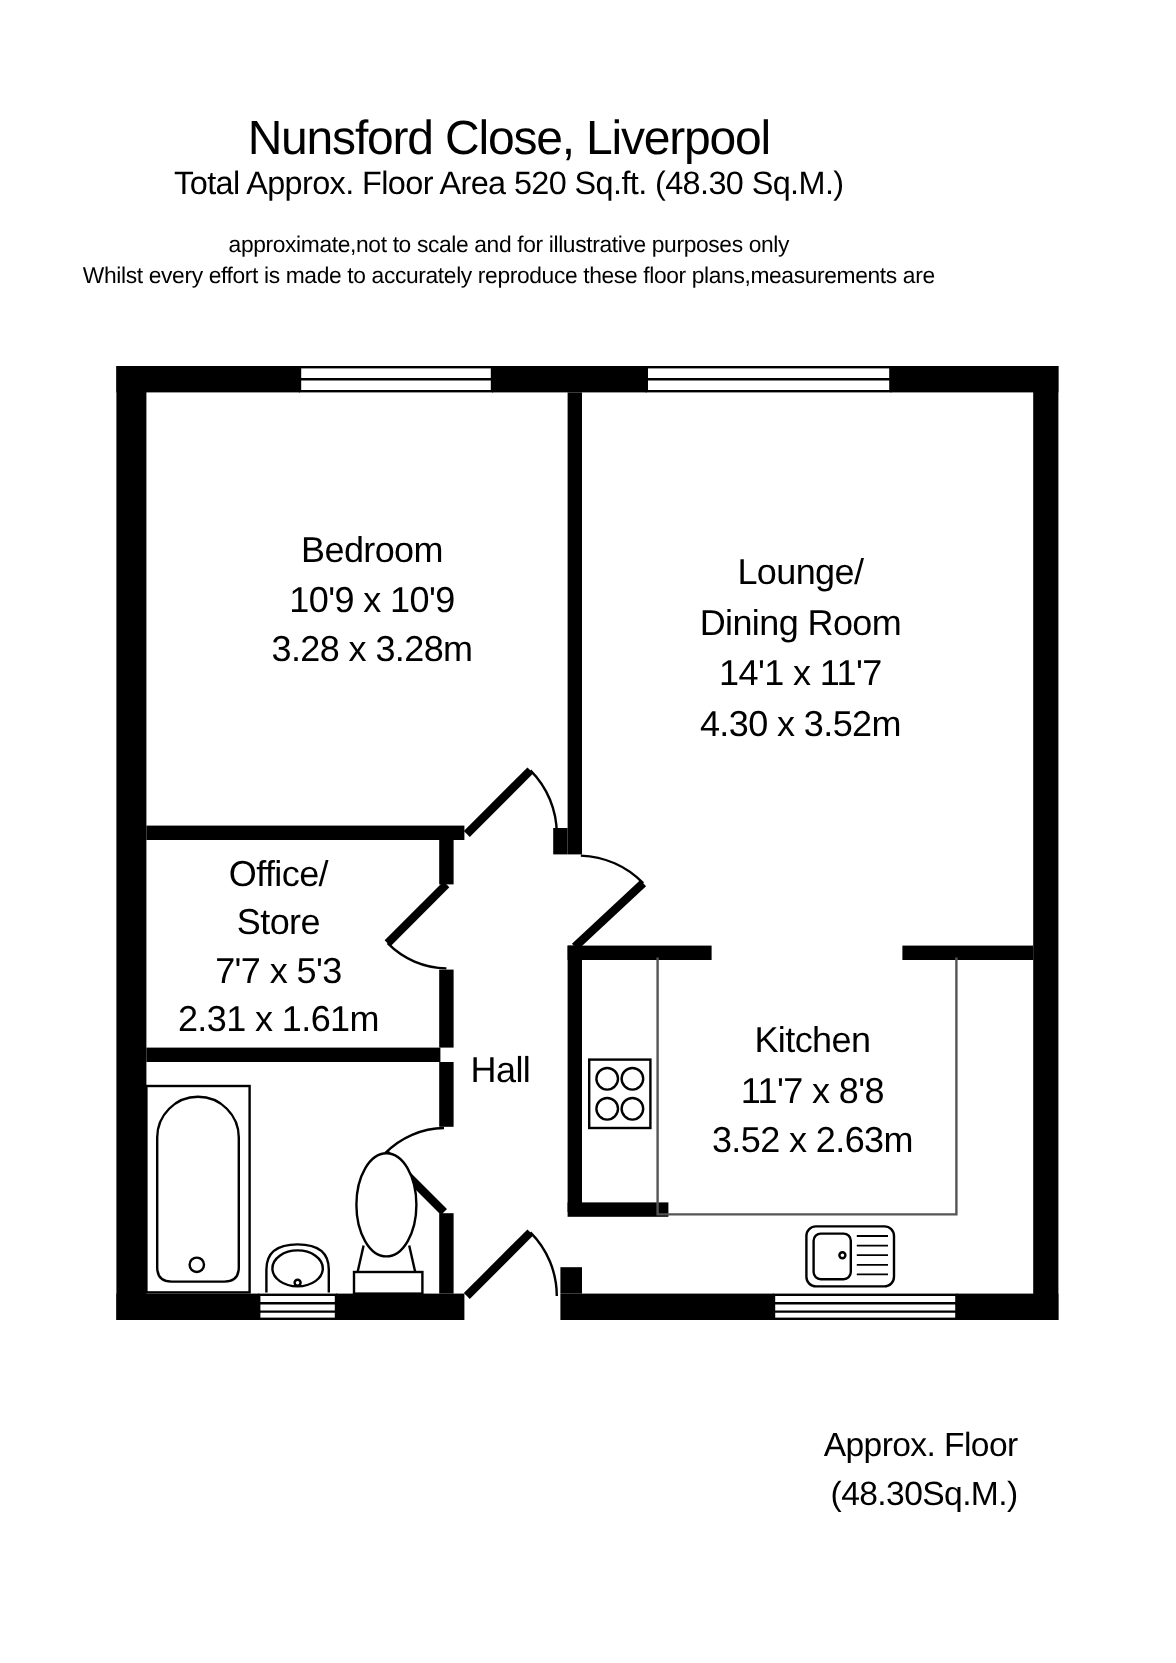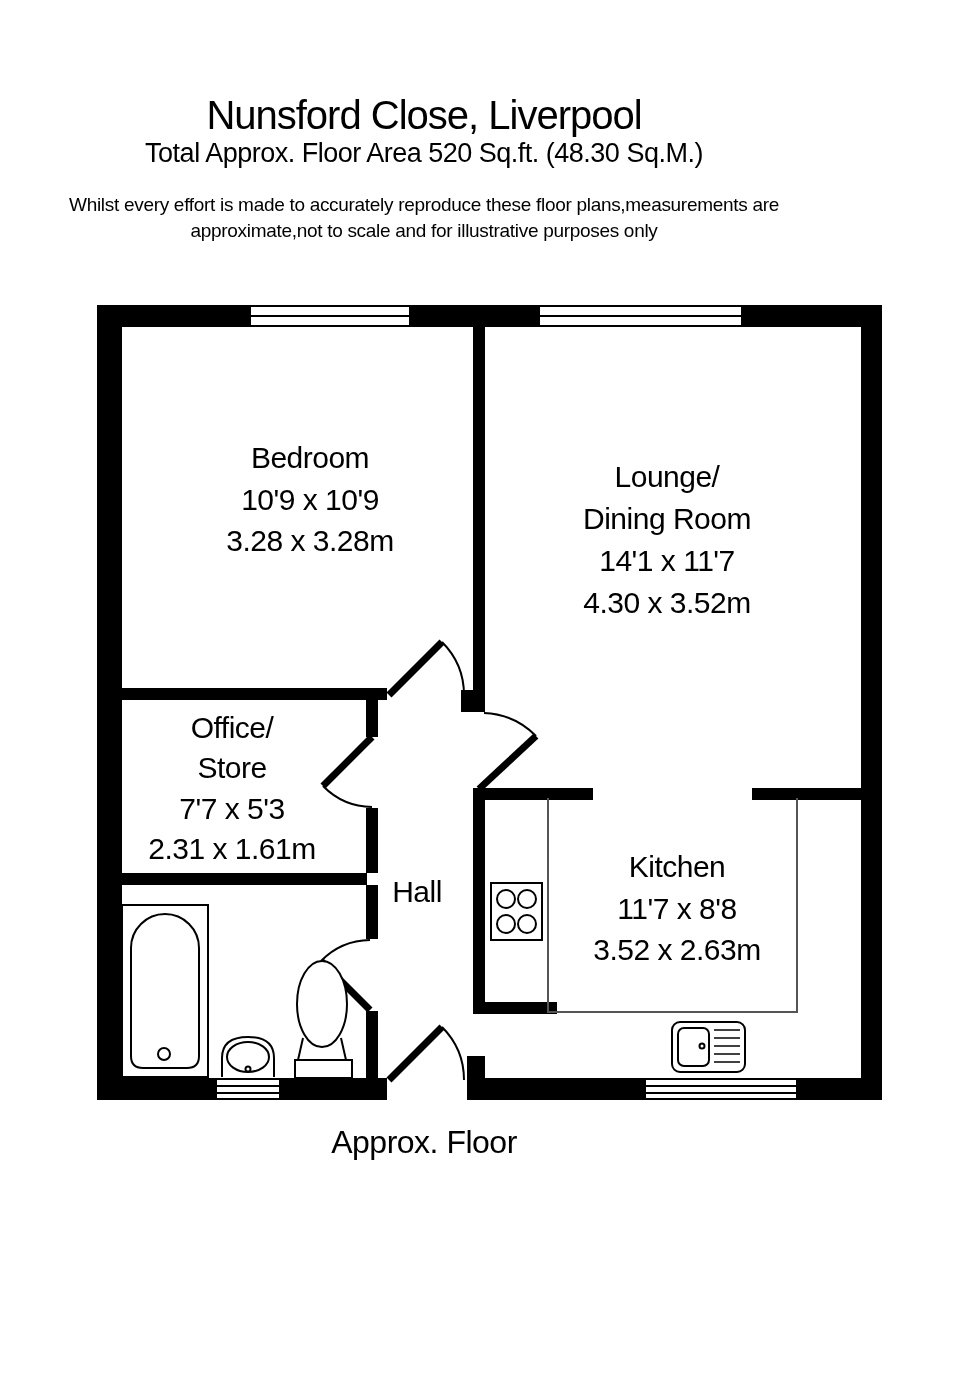--- a/index.html
+++ b/index.html
@@ -1,39 +1,39 @@
 <!DOCTYPE html>
 <html><head>
 <meta charset="utf-8">
 <style>
   html,body{margin:0;padding:0;background:#ffffff;}
   body{width:980px;height:1386px;position:relative;font-family:"Liberation Sans",sans-serif;color:#000;}
   .abs{position:absolute;left:0;width:848px;text-align:center;}
   .title{top:94px;font-size:40px;line-height:42px;letter-spacing:-1px;font-weight:400;}
   .subtitle{top:138px;font-size:27px;line-height:30px;letter-spacing:-0.5px;}
   .disclaimer{top:192px;font-size:19px;line-height:26px;letter-spacing:-0.3px;}
-  .footer{top:1122px;font-size:32px;line-height:41px;letter-spacing:-0.5px;}
+  .footer{top:1183px;font-size:28px;line-height:41px;letter-spacing:-0.5px;text-align:right;}
   svg{position:absolute;top:0;left:0;}
   svg text{font-family:"Liberation Sans",sans-serif;font-size:30px;letter-spacing:-0.5px;fill:#000;text-anchor:middle;}
   .wall{fill:#000000;stroke:none;}
   .win{fill:#ffffff;stroke:#000000;stroke-width:2;}
   .winline{stroke:#000000;stroke-width:2;}
   .leaf{stroke:#000000;stroke-width:7;}
   .swing{stroke:#000000;stroke-width:2;fill:none;}
   .fixture{fill:#ffffff;stroke:#000000;stroke-width:2;}
   .thin{stroke:#555;stroke-width:2;fill:none;}
 </style>
 </head>
 <body>
 
 <div class="abs title">Nunsford Close, Liverpool</div>
 <div class="abs subtitle">Total Approx. Floor Area 520 Sq.ft. (48.30 Sq.M.)</div>
 <div class="abs disclaimer">
+  <div>approximate,not to scale and for illustrative purposes only</div>
   <div>Whilst every effort is made to accurately reproduce these floor plans,measurements are</div>
-  <div>approximate,not to scale and for illustrative purposes only</div>
 </div>
 
 <svg width="980" height="1386" viewBox="0 0 980 1386">
 
   <g>
     <rect class="wall" x="97" y="305" width="153" height="22"></rect>
     <rect class="wall" x="410" y="305" width="129" height="22"></rect>
     <rect class="wall" x="742" y="305" width="140" height="22"></rect>
     <rect class="wall" x="97" y="305" width="25" height="795"></rect>
     <rect class="wall" x="861" y="305" width="21" height="795"></rect>
@@ -157,13 +157,14 @@
     <text x="677" y="877">Kitchen</text>
     <text x="677" y="919">11'7 x 8'8</text>
     <text x="677" y="960">3.52 x 2.63m</text>
 
     <text x="417" y="902">Hall</text>
   </g>
 </svg>
 
 <div class="abs footer">
   <div>Approx. Floor</div>
+  <div>(48.30Sq.M.)</div>
 </div>
 
 </body></html>

